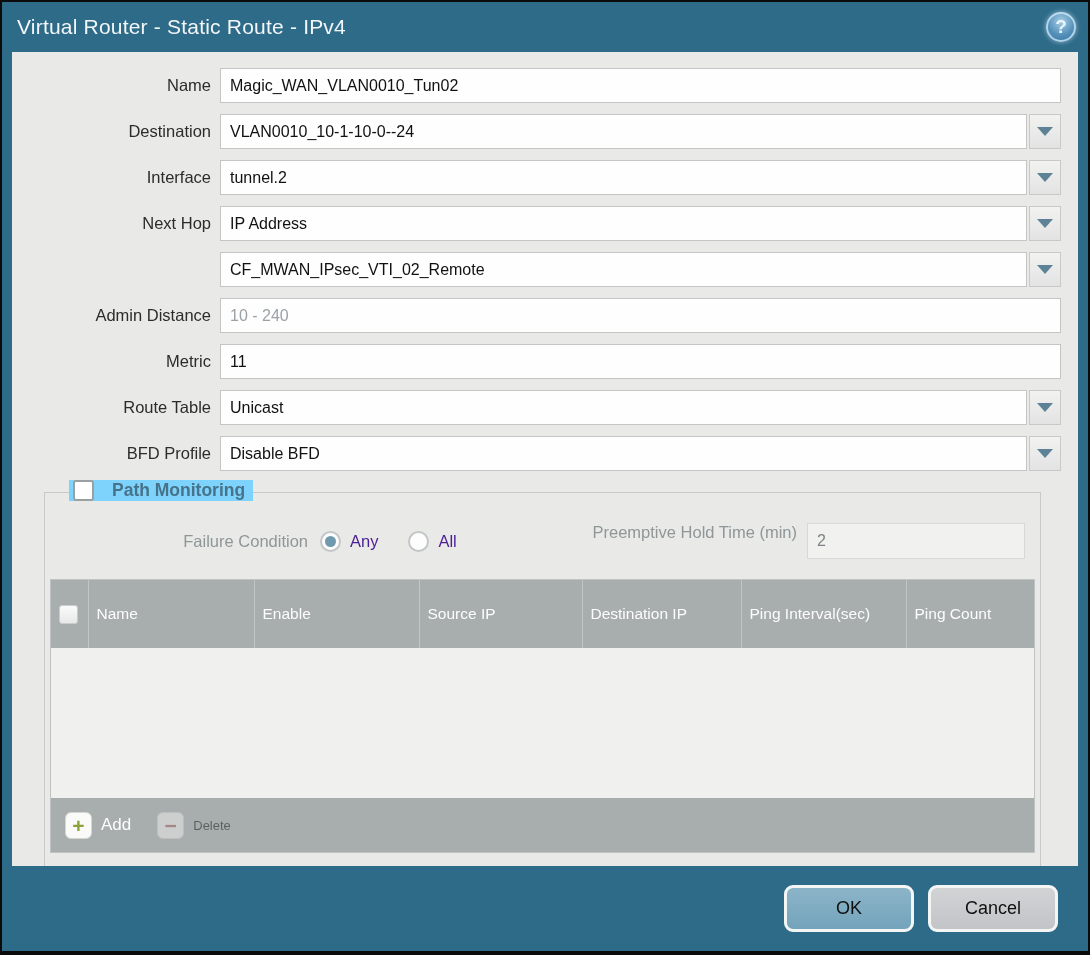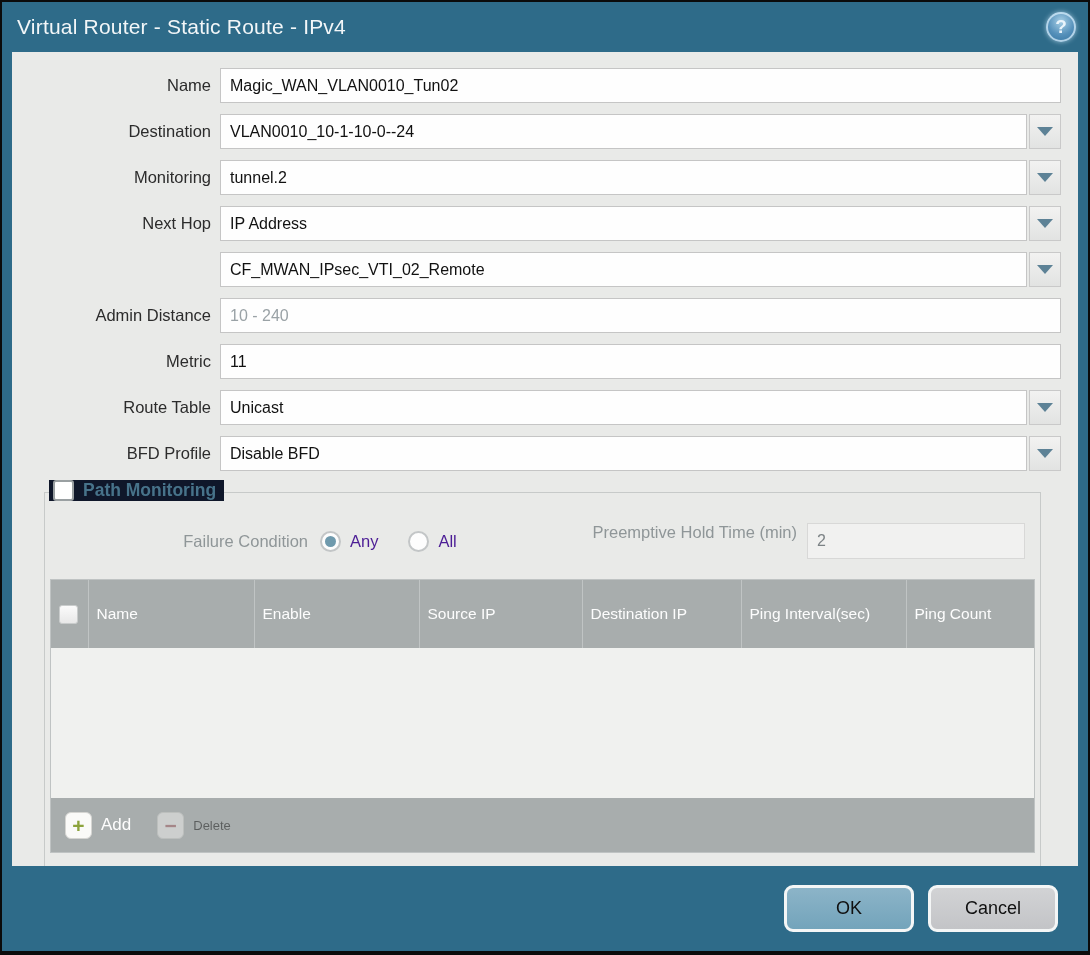--- a/index.html
+++ b/index.html
@@ -75,23 +75,23 @@
   }
   
   .pm-fieldset {
     margin: 21px 20px 0 20px;
     border: 1px solid #c7cac9;
     position: relative;
     padding: 26px 5px 8px 5px;
     height: 384px;
   }
   .pm-legend {
-    position: absolute; top: -13px; left: 4px;
-    background: #0f172a; padding: 0 8px 0 4px;
-    display: flex; align-items: center; gap: 9px;
+    position: absolute; top: -13px; left: 24px;
+    background: #7dd3fc; padding: 0 8px 0 4px;
+    display: flex; align-items: center; gap: 18px;
   }
   .pm-checkbox {
     width: 21px; height: 21px;
     background: #fff; border: 2px solid #9aa0a2; border-radius: 3px;
     cursor: pointer;
   }
   .pm-title {
     font-size: 17.5px; font-weight: 700; color: #47738a;
   }
   .pm-cond-row {
@@ -192,21 +192,21 @@
       <label class="form-label">Destination</label>
       <div class="dropdown">
         <input class="text-input" type="text" value="VLAN0010_10-1-10-0--24" style="">
         <span class="dd-btn">
             <span class="dd-arrow"></span>
           </span>
       </div>
     </div>
 
     <div class="form-row">
-      <label class="form-label">Monitoring</label>
+      <label class="form-label">Interface</label>
       <div class="dropdown">
         <input class="text-input" type="text" value="tunnel.2" style="">
         <span class="dd-btn">
             <span class="dd-arrow"></span>
           </span>
       </div>
     </div>
 
     <div class="form-row">
       <label class="form-label">Next Hop</label>

